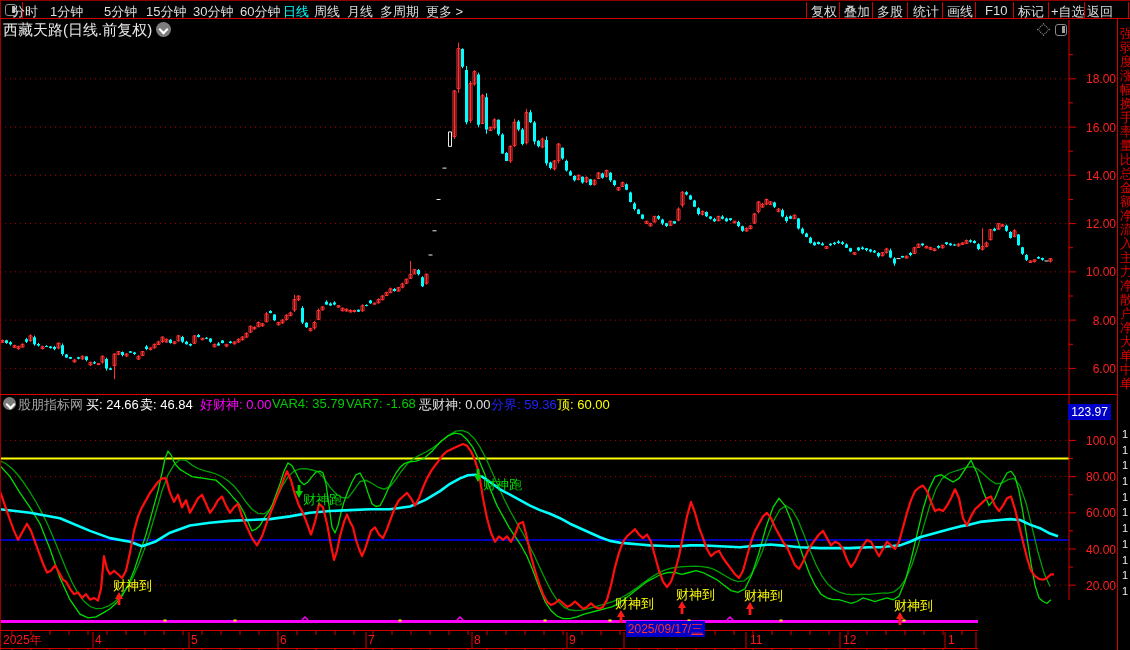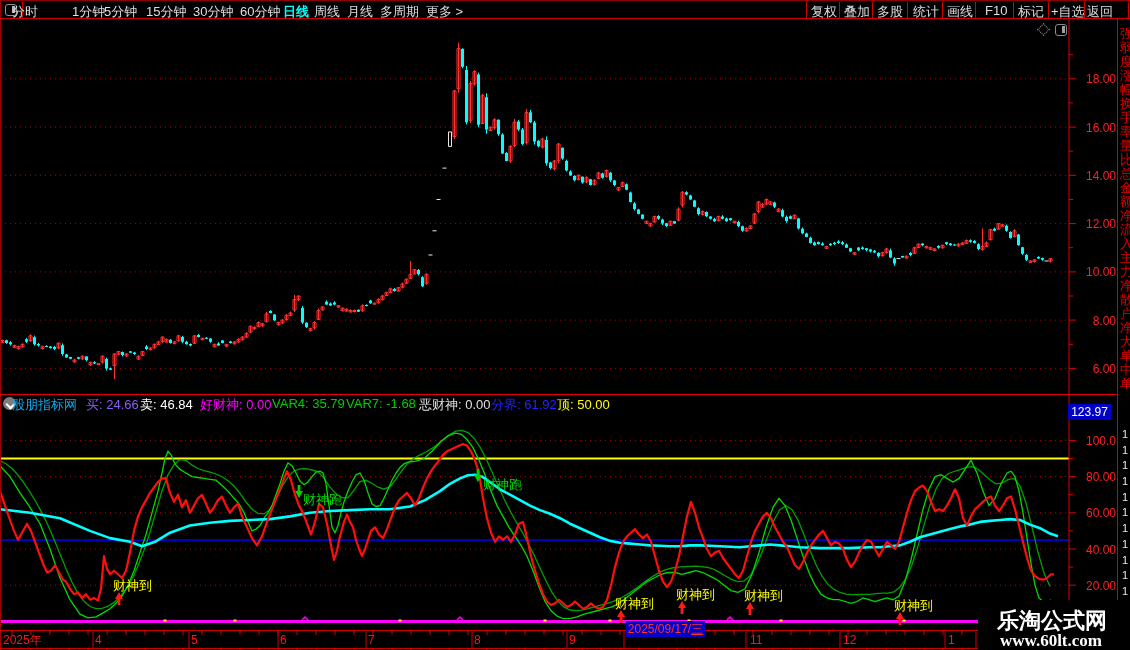--- a/index.html
+++ b/index.html
@@ -1,21 +1,21 @@
 <!DOCTYPE html>
 <html><head><meta charset="utf-8">
 <style>
 * { margin:0; padding:0; box-sizing:border-box; }
 html,body { background:#000; }
 #root { position:relative; width:1130px; height:650px; background:#000; overflow:hidden;
   font-family:"Liberation Sans",sans-serif; }
 #menubar { position:absolute; left:0; top:0; width:1130px; height:19px;
   border-top:1px solid #8c0000; border-bottom:1px solid #d00000; }
 .m { position:absolute; top:2px; font-size:13px; color:#dedede; white-space:nowrap; }
-.cy { color:#00ffff;font-weight:bold; }
+.cy { color:#00ffff; }
 .sep { position:absolute; top:1px; width:1px; height:17px; background:#d00000; }
 #lico { position:absolute; left:5px; top:3px; width:12px; height:12px; border:1.5px solid #909090;
   border-radius:3px; }
 #lico i { position:absolute; right:1.5px; top:1px; width:3px; height:7px; background:#b8b8b8; display:block; }
 #title { position:absolute; left:3px; top:21px; font-size:15px; color:#e8e8e8; }
 .circ { display:inline-block; width:15px; height:15px; border-radius:50%; background:#7d7d7d;
   vertical-align:-2px; position:relative; }
 .circ:after { content:""; position:absolute; left:4px; top:4px; width:5px; height:5px;
   border-right:2px solid #fff; border-bottom:2px solid #fff; transform:rotate(45deg); }
 #hdr { position:absolute; left:0; top:396px; width:1068px; height:16px; font-size:13px; white-space:nowrap; }
@@ -263,21 +263,21 @@
       <text x="843" y="644" class="albl">12</text>
       <text x="948" y="644" class="albl">1</text>
 </svg>
 
 <div id="menubar">
   <div id="lico">
         <i></i>
       </div>
   <div class="sep" style="left:22px"></div>
   <div class="m" style="left:12px">分时</div>
-  <div class="m" style="left:72px">1分钟</div>
+  <div class="m" style="left:50px">1分钟</div>
   <div class="m" style="left:104px">5分钟</div>
   <div class="m" style="left:146px">15分钟</div>
   <div class="m" style="left:193px">30分钟</div>
   <div class="m" style="left:240px">60分钟</div>
   <div class="m cy" style="left:283px">日线</div>
   <div class="m" style="left:314px">周线</div>
   <div class="m" style="left:347px">月线</div>
   <div class="m" style="left:380px">多周期</div>
   <div class="m" style="left:426px">更多 &gt;</div>
   <div class="sep" style="left:806px"></div>
@@ -294,36 +294,37 @@
   <div class="m" style="left:985px">F10</div>
   <div class="sep" style="left:1013px"></div>
   <div class="m" style="left:1018px">标记</div>
   <div class="sep" style="left:1048px"></div>
   <div class="m" style="left:1051px">+自选</div>
   <div class="sep" style="left:1084px"></div>
   <div class="sep" style="left:1128px"></div>
   <div class="m" style="left:1087px">返回</div>
 </div>
 
+<div id="title">西藏天路(日线.前复权) <span class="circ"></span></div>
 <div id="tdia"></div>
 <div id="ticn">
       <i></i>
     </div>
 
 <div id="hdr">
   <span class="circ" style="position:absolute;left:3px;top:1px;width:13px;height:13px"></span>
-  <span style="position:absolute;left:12px;color:#0ea5e9">股朋指标网</span>
-  <span style="position:absolute;left:86px;color:#8b5cf6">买: 24.66</span>
+  <span style="position:absolute;left:18px;color:#a3a3a3">股朋指标网</span>
+  <span style="position:absolute;left:86px;color:#ffffff">买: 24.66</span>
   <span style="position:absolute;left:140px;color:#ffffff">卖: 46.84</span>
   <span style="position:absolute;left:200px;color:#ff00ff">好财神: 0.00</span>
   <span style="position:absolute;left:272px;color:#00cc00">VAR4: 35.79</span>
   <span style="position:absolute;left:346px;color:#00cc00">VAR7: -1.68</span>
   <span style="position:absolute;left:419px;color:#e0e0e0">恶财神: 0.00</span>
-  <span style="position:absolute;left:491px;color:#2222ff">分界: 61.92</span>
-  <span style="position:absolute;left:557px;color:#ffff00">顶: 50.00</span>
+  <span style="position:absolute;left:491px;color:#2222ff">分界: 59.36</span>
+  <span style="position:absolute;left:557px;color:#ffff00">顶: 60.00</span>
 </div>
 
 <div id="vbox">123.97</div>
 <div id="dlg">2025/09/17/<span style="text-decoration:underline">三</span></div>
 <div class="sred" style="top:25px">强</div>
     <div class="sred" style="top:39px">弱</div>
     <div class="sred" style="top:53px">度</div>
     <div class="sred" style="top:67px">涨</div>
     <div class="sred" style="top:81px">幅</div>
     <div class="sred" style="top:95px">换</div>
@@ -351,16 +352,12 @@
     <div class="swht" style="top:444px">1</div>
     <div class="swht" style="top:459px">1</div>
     <div class="swht" style="top:475px">1</div>
     <div class="swht" style="top:491px">1</div>
     <div class="swht" style="top:506px">1</div>
     <div class="swht" style="top:522px">1</div>
     <div class="swht" style="top:538px">1</div>
     <div class="swht" style="top:554px">1</div>
     <div class="swht" style="top:569px">1</div>
     <div class="swht" style="top:585px">1</div>
-<div id="wm">
-      <div class="l1">乐淘公式网</div>
-      <div class="l2">www.60lt.com</div>
-    </div>
 </div>
 </body></html>

